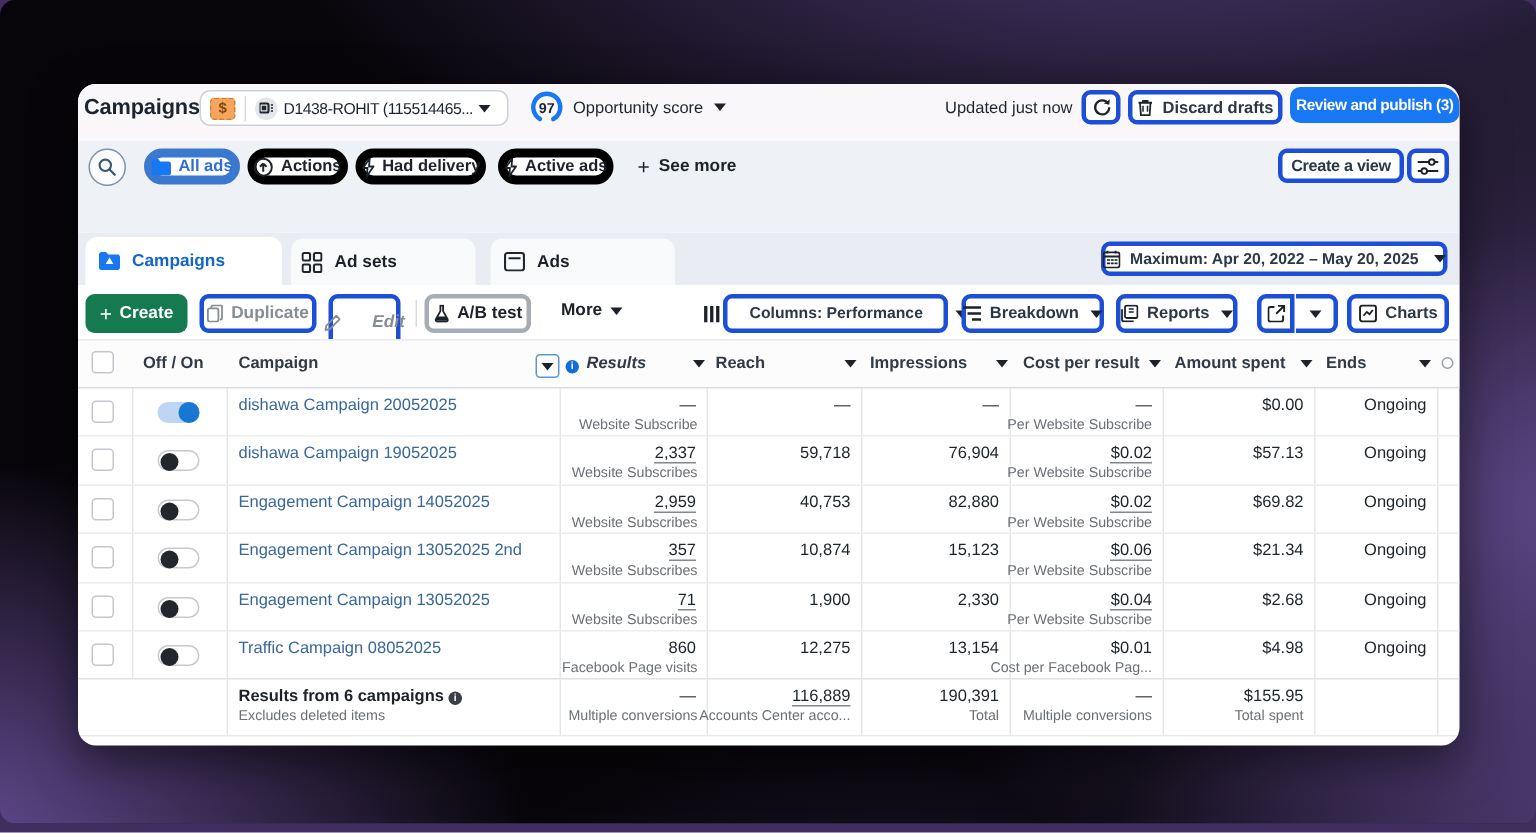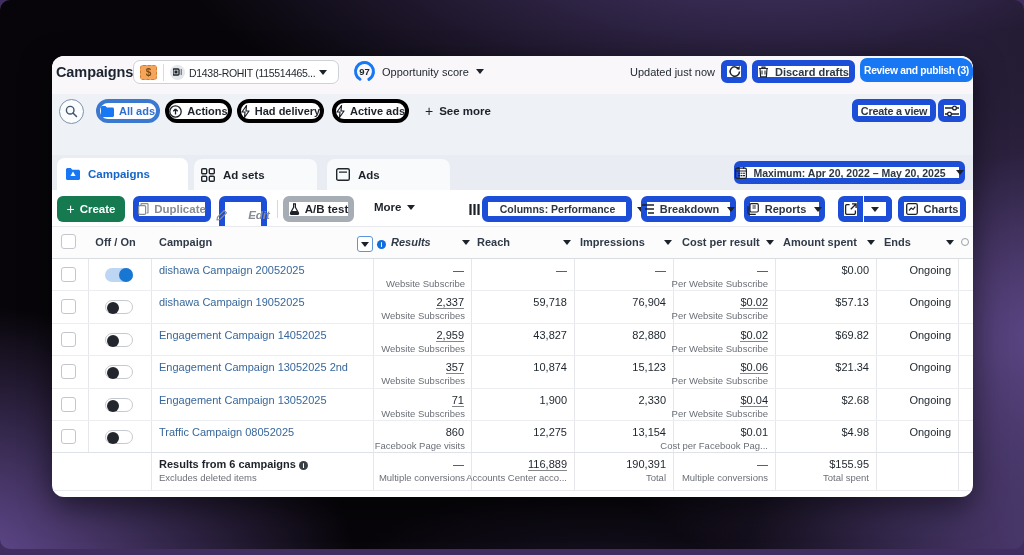--- a/index.html
+++ b/index.html
@@ -13,22 +13,22 @@
  radial-gradient(400px 200px at 58% 620px, rgba(70,52,106,.35), rgba(70,52,106,0) 70%),
  #070509;}
 .panel{position:absolute;left:52px;top:56px;width:921px;height:441px;border-radius:12px;background:#fff;overflow:hidden;box-shadow:0 10px 30px rgba(0,0,0,.5);}
 .abs{position:absolute;}
 .panel div,.panel span{white-space:nowrap;}
 .btn svg,.pill svg{flex-shrink:0;}
 .strip-hdr{left:0;top:0;width:921px;height:38px;background:#f9f7f9;}
 .strip-filter{left:0;top:38px;width:921px;height:61px;background:#eef1f6;}
 .strip-tabs{left:0;top:99px;width:921px;height:35px;background:#e9edf3;}
 .strip-tool{left:0;top:134px;width:921px;height:36px;background:#fff;}
-.btn{position:absolute;background:#fff;border:6px solid #1d4ed8;border-radius:6px;display:flex;align-items:center;justify-content:center;color:#2c3845;font-size:11.5px;font-weight:bold;}
-.pill{position:absolute;background:#fff;border:4px solid #000000;border-radius:13px;height:24px;top:43px;display:flex;align-items:center;justify-content:center;gap:5px;color:#1d2129;font-size:11px;font-weight:bold;}
+.btn{position:absolute;background:#fff;border:3px solid #1d4ed8;border-radius:6px;display:flex;align-items:center;justify-content:center;color:#2c3845;font-size:11.5px;font-weight:bold;}
+.pill{position:absolute;background:#fff;border:6px solid #000000;border-radius:13px;height:24px;top:43px;display:flex;align-items:center;justify-content:center;gap:5px;color:#1d2129;font-size:11px;font-weight:bold;}
 .car{display:inline-block;width:0;height:0;border-left:4px solid transparent;border-right:4px solid transparent;border-top:5px solid #1d2129;}
 .gridv{position:absolute;width:1px;background:#e5e7eb;}
 .gridh{position:absolute;left:0;width:921px;height:1px;background:#ecedf0;}
 .hcell{position:absolute;top:170px;height:32px;font-size:11px;font-weight:bold;color:#303a48;display:flex;align-items:center;}
 .val{position:absolute;text-align:right;font-size:11px;color:#1d252c;}
 .sub{position:absolute;text-align:right;font-size:9.5px;color:#6b6f76;}
 .lnk{position:absolute;font-size:11px;color:#38679b;}
 .und{border-bottom:1px solid #83868b;}
 .cb{position:absolute;left:9px;width:15px;height:15px;border:1px solid #c3c7cd;border-radius:3px;background:#fff;}
 .tog{position:absolute;left:53px;width:28px;height:14px;border-radius:7px;}
@@ -305,21 +305,21 @@
 <div class="sub" style="left:576px;width:140px;top:254px;">Per Website Subscribe</div>
 <div class="val" style="left:723px;top:240px;width:94px;">$57.13</div>
 <div class="val" style="left:824px;top:240px;width:75px;">Ongoing</div>
 <div class="cb" style="top:276px;"></div>
 <div class="tog togoff" style="top:277px;">
       <div class="knob"></div>
     </div>
 <div class="lnk" style="left:107px;top:273px;">Engagement Campaign 14052025</div>
 <div class="val" style="left:321px;top:273px;width:91px;"><span class="und">2,959</span></div>
 <div class="sub" style="left:256px;width:157px;top:287px;">Website Subscribes</div>
-<div class="val" style="left:419px;top:273px;width:96px;">43,827</div>
+<div class="val" style="left:419px;top:273px;width:96px;">40,753</div>
 <div class="val" style="left:522px;top:273px;width:92px;">82,880</div>
 <div class="val" style="left:621px;top:273px;width:95px;"><span class="und">$0.02</span></div>
 <div class="sub" style="left:576px;width:140px;top:287px;">Per Website Subscribe</div>
 <div class="val" style="left:723px;top:273px;width:94px;">$69.82</div>
 <div class="val" style="left:824px;top:273px;width:75px;">Ongoing</div>
 <div class="cb" style="top:308px;"></div>
 <div class="tog togoff" style="top:309px;">
       <div class="knob"></div>
     </div>
 <div class="lnk" style="left:107px;top:305px;">Engagement Campaign 13052025 2nd</div>

